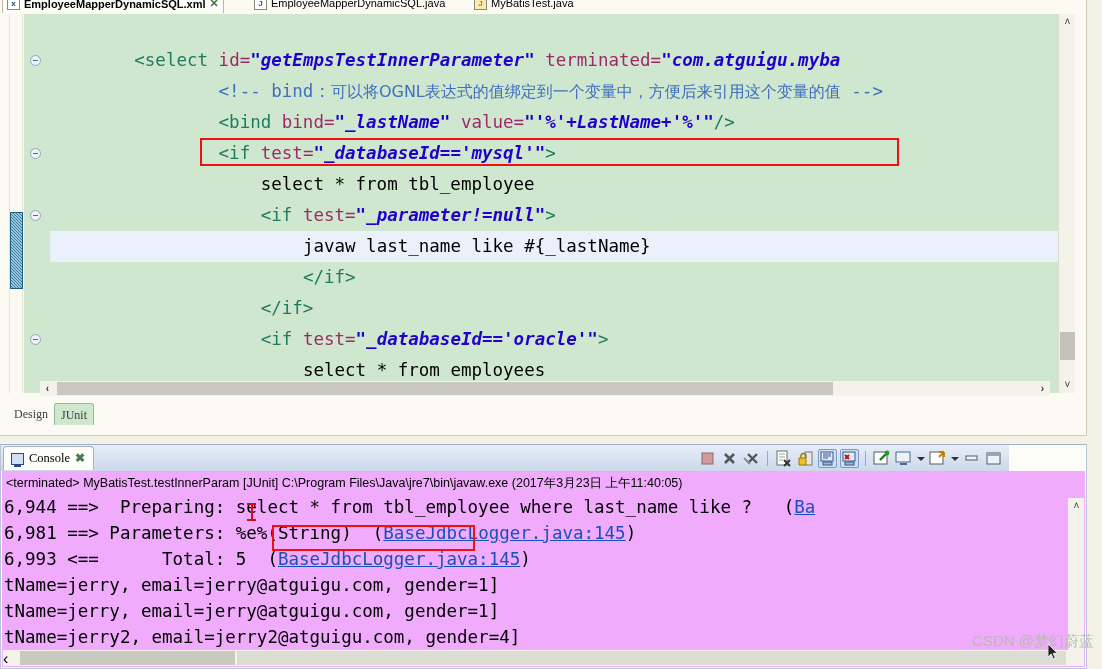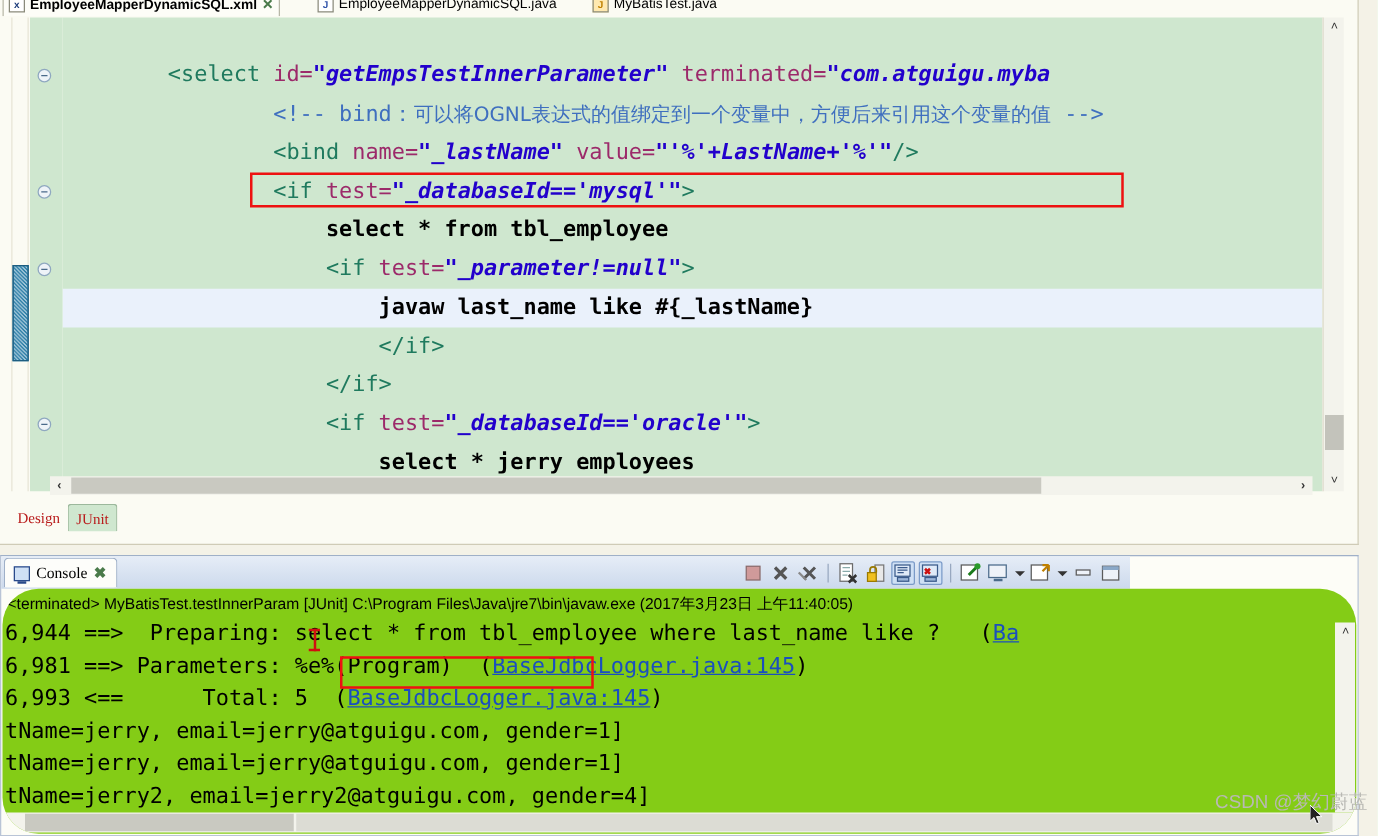--- a/index.html
+++ b/index.html
@@ -74,21 +74,21 @@
   .code-line {
     position: absolute; left: 0; right: 0; height: 31px; line-height: 31px;
     font-family: "DejaVu Sans Mono", monospace; font-size: 17.5px;
     white-space: pre; color: #000;
   }
   .code-line.hl { background: #eaf1fb; }
   .tk-cmt { color: #3f6fbf; }
   .tk-tag { color: #1f7a5e; }
   .tk-attr { color: #9c2a6a; }
   .tk-str { color: #2200cc; font-style: italic; font-weight: bold; }
-  .tk-plain { color: #000; font-weight: bold; }
+  .tk-plain { color: #000; }
   .tk-cn { color: #3f6fbf; font-family: "DejaVu Sans", sans-serif; font-size: 16px; }
 
   
   .redbox-code {
     position: absolute; left: 200px; top: 138px; width: 699px; height: 28px;
     border: 2.5px solid #ee1111; pointer-events: none;
   }
 
   
   .ed-vscroll {
@@ -106,31 +106,31 @@
     position: absolute; left: 40px; top: 381px; width: 1010px; height: 15px;
     background: #f3f3ec;
   }
   .ed-hscroll .hthumb { position: absolute; left: 17px; top: 1px; width: 776px; height: 13px; background: #c9c9c1; }
   .ed-hscroll .harrow { position: absolute; top: 0; width: 15px; height: 15px; text-align: center; font-size: 10px; line-height: 15px; color: #333; font-weight: bold; }
 
   
   .ds-tabs { position: absolute; left: 8px; top: 401px; height: 24px; display: flex; align-items: flex-end; }
   .ds-tab {
     height: 22px; line-height: 22px; padding: 0 6px; font-size: 12px;
-    font-family: "Liberation Serif", serif; color: #b91c1c; text-align: right;
+    font-family: "Liberation Serif", serif; color: #404040; text-align: right;
   }
   .ds-tab.sel { background: #cfe7cf; border: 1px solid #9cb89c; border-bottom: none; border-radius: 3px 3px 0 0; }
 
   
   .console-window {
     position: absolute; left: 0; top: 444px; width: 1087px; height: 225px;
     background: #fdfdf7; border: 1px solid #b9c4d6; border-top: 1px solid #9fb0c8;
   }
   .console-header {
-    position: absolute; left: 0; top: 0; width: 903px; height: 26px;
+    position: absolute; left: 0; top: 0; width: 1008px; height: 26px;
     background: linear-gradient(#e6edf7, #ccd9ec);
   }
   .console-tab {
     position: absolute; left: 2px; top: 1px; height: 24px;
     display: flex; align-items: center; gap: 5px;
     padding: 0 8px 0 7px; background: #fdfdfa;
     border: 1px solid #9fb0c8; border-bottom: none; border-radius: 4px 4px 0 0;
     font-family: "Liberation Serif", serif; font-size: 12.5px; color: #000;
   }
   .mon-icon { width: 13px; height: 12px; border: 1.5px solid #2a4a8a; background: #cfe0f5; position: relative; }
@@ -138,21 +138,21 @@
   .xclose { color: #4a7a4a; font-size: 12px; font-weight: bold; }
 
   .ctools { position: absolute; right: 6px; top: 3px; height: 21px; display: flex; align-items: center; gap: 3px; }
   .ctool { width: 19px; height: 19px; position: relative; display: inline-block; }
   .ctool.sel { background: #cfe0f5; border: 1px solid #7a9ac8; border-radius: 2px; }
   .ctool svg { display: block; }
   .csep { width: 1px; height: 15px; background: #98a8c0; margin: 0 3px; }
   .carrow { width: 9px; height: 19px; position: relative; }
   .carrow::after { content:""; position:absolute; left:1px; top:8px; border-left:4px solid transparent; border-right:4px solid transparent; border-top:4px solid #333; }
 
-  .console-body { position: absolute; left: 1px; top: 26px; right: 1px; bottom: 1px; background: #84cc16; overflow: hidden; border-radius: 29px; }
+  .console-body { position: absolute; left: 1px; top: 26px; right: 1px; bottom: 1px; background: #f0abfc; overflow: hidden; }
   .term-line {
     position: absolute; left: 4px; top: 4px; font-size: 12.5px;
     font-family: "Liberation Sans", sans-serif; color: #000; white-space: nowrap;
   }
   .out-line {
     position: absolute; left: 2px; height: 26px; line-height: 26px;
     font-family: "DejaVu Sans Mono", monospace; font-size: 17.5px; color: #000; white-space: pre;
   }
   .lnk { color: #1a4fbf; text-decoration: underline; }
   .redbox-con {
@@ -211,29 +211,29 @@
         <div class="fold-marker" style="top: 41px;"></div>
         <div class="fold-marker" style="top: 134px;"></div>
         <div class="fold-marker" style="top: 196px;"></div>
         <div class="fold-marker" style="top: 320px;"></div>
       </div>
 
     <div class="code-area" id="codearea">
         <div class="code-line" style="top: 0px;"><span>            </span></div>
         <div class="code-line" style="top: 31px;"><span>        </span><span class="tk-tag">&lt;select </span><span class="tk-attr">id=</span><span class="tk-str">"getEmpsTestInnerParameter"</span><span class="tk-attr"> terminated=</span><span class="tk-str">"com.atguigu.myba</span></div>
         <div class="code-line" style="top: 62px;"><span>                </span><span class="tk-cmt">&lt;!-- bind：</span><span class="tk-cn">可以将OGNL表达式的值绑定到一个变量中，方便后来引用这个变量的值</span><span class="tk-cmt"> --&gt;</span></div>
-        <div class="code-line" style="top: 93px;"><span>                </span><span class="tk-tag">&lt;bind </span><span class="tk-attr">name=</span><span class="tk-str">"_lastName"</span><span class="tk-attr"> value=</span><span class="tk-str">"'%'+LastName+'%'"</span><span class="tk-tag">/&gt;</span></div>
+        <div class="code-line" style="top: 93px;"><span>                </span><span class="tk-tag">&lt;bind </span><span class="tk-attr">bind=</span><span class="tk-str">"_lastName"</span><span class="tk-attr"> value=</span><span class="tk-str">"'%'+LastName+'%'"</span><span class="tk-tag">/&gt;</span></div>
         <div class="code-line" style="top: 124px;"><span>                </span><span class="tk-tag">&lt;if </span><span class="tk-attr">test=</span><span class="tk-str">"_databaseId=='mysql'"</span><span class="tk-tag">&gt;</span></div>
         <div class="code-line" style="top: 155px;"><span>                    </span><span class="tk-plain">select * from tbl_employee</span></div>
         <div class="code-line" style="top: 186px;"><span>                    </span><span class="tk-tag">&lt;if </span><span class="tk-attr">test=</span><span class="tk-str">"_parameter!=null"</span><span class="tk-tag">&gt;</span></div>
         <div class="code-line hl" style="top: 217px;"><span>                        </span><span class="tk-plain">javaw last_name like #{_lastName}</span></div>
         <div class="code-line" style="top: 248px;"><span>                        </span><span class="tk-tag">&lt;/if&gt;</span></div>
         <div class="code-line" style="top: 279px;"><span>                    </span><span class="tk-tag">&lt;/if&gt;</span></div>
         <div class="code-line" style="top: 310px;"><span>                    </span><span class="tk-tag">&lt;if </span><span class="tk-attr">test=</span><span class="tk-str">"_databaseId=='oracle'"</span><span class="tk-tag">&gt;</span></div>
-        <div class="code-line" style="top: 341px;"><span>                        </span><span class="tk-plain">select * jerry employees</span></div>
+        <div class="code-line" style="top: 341px;"><span>                        </span><span class="tk-plain">select * from employees</span></div>
       </div>
 
     <div class="redbox-code"></div>
 
     <div class="ed-vscroll">
       <div class="sb-arrow" style="top:0">˄</div>
       <div class="sb-thumb" style="left:1px; top:318px; width:15px; height:28px;"></div>
       <div class="sb-arrow" style="bottom:0">˅</div>
     </div>
 
@@ -336,21 +336,21 @@
               <rect x="3" y="4" width="13" height="3" fill="#8aa8c8"></rect>
             </svg>
         </span>
       </div>
     </div>
 
     <div class="console-body">
       <div class="term-line">&lt;terminated&gt; MyBatisTest.testInnerParam [JUnit] C:\Program Files\Java\jre7\bin\javaw.exe (2017年3月23日 上午11:40:05)</div>
       <div id="conlines">
           <div class="out-line" style="top: 23px;"><span>6,944 ==&gt;  Preparing: select * from tbl_employee where last_name like ?   (</span><span class="lnk">Ba</span></div>
-          <div class="out-line" style="top: 49px;"><span>6,981 ==&gt; Parameters: </span><span>%e%(Program)</span><span>  (</span><span class="lnk">BaseJdbcLogger.java:145</span><span>)</span></div>
+          <div class="out-line" style="top: 49px;"><span>6,981 ==&gt; Parameters: </span><span>%e%(String)</span><span>  (</span><span class="lnk">BaseJdbcLogger.java:145</span><span>)</span></div>
           <div class="out-line" style="top: 75px; text-align: center;"><span>6,993 &lt;==      Total: 5  (</span><span class="lnk">BaseJdbcLogger.java:145</span><span>)</span></div>
           <div class="out-line" style="top: 101px;"><span>tName=jerry, email=jerry@atguigu.com, gender=1]</span></div>
           <div class="out-line" style="top: 127px;"><span>tName=jerry, email=jerry@atguigu.com, gender=1]</span></div>
           <div class="out-line" style="top: 153px;"><span>tName=jerry2, email=jerry2@atguigu.com, gender=4]</span></div>
         </div>
 
       <div class="con-vscroll">
         <div class="sb-arrow" style="top:0">˄</div>
       </div>
       <div class="con-hscroll">

